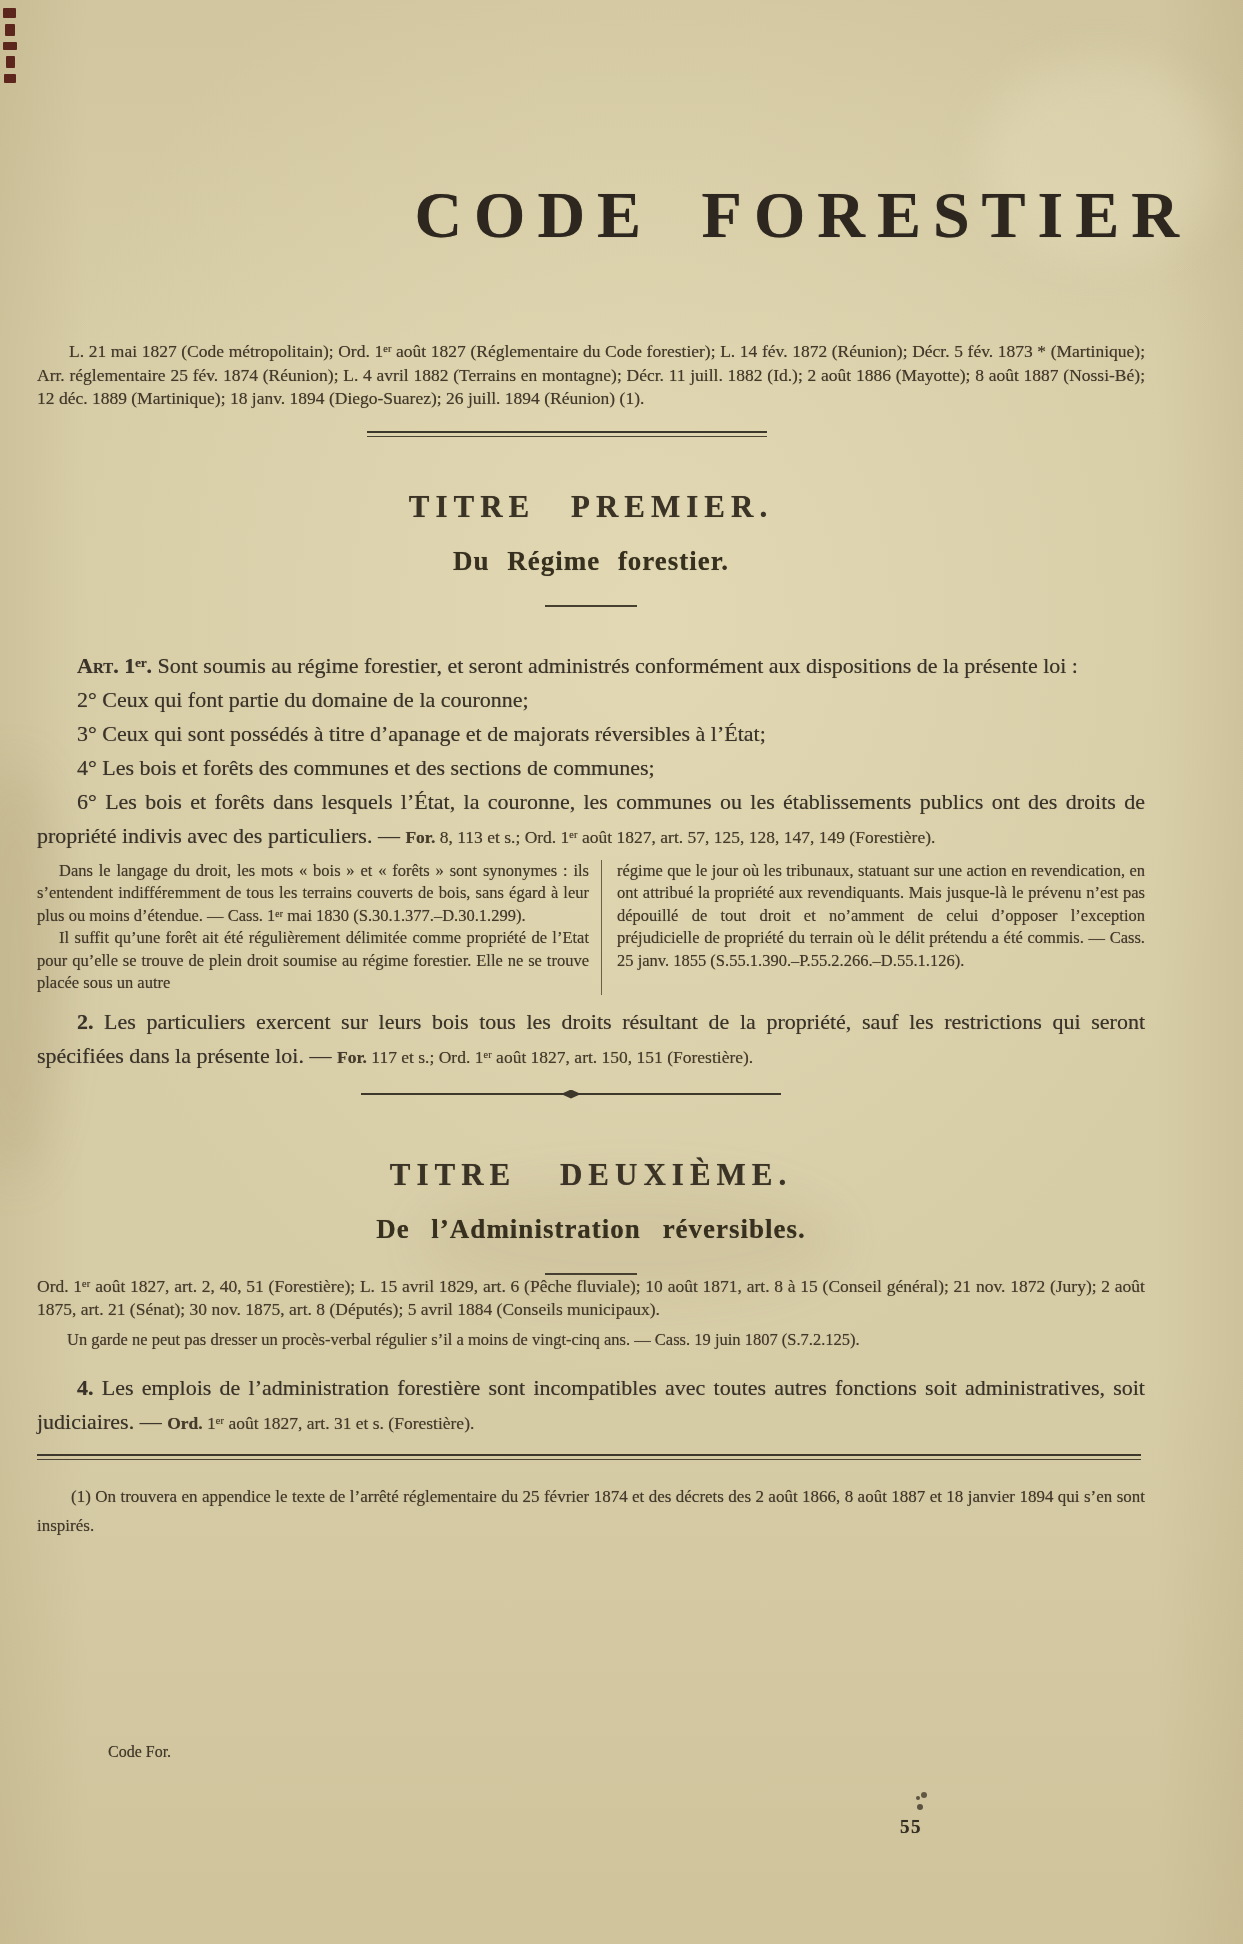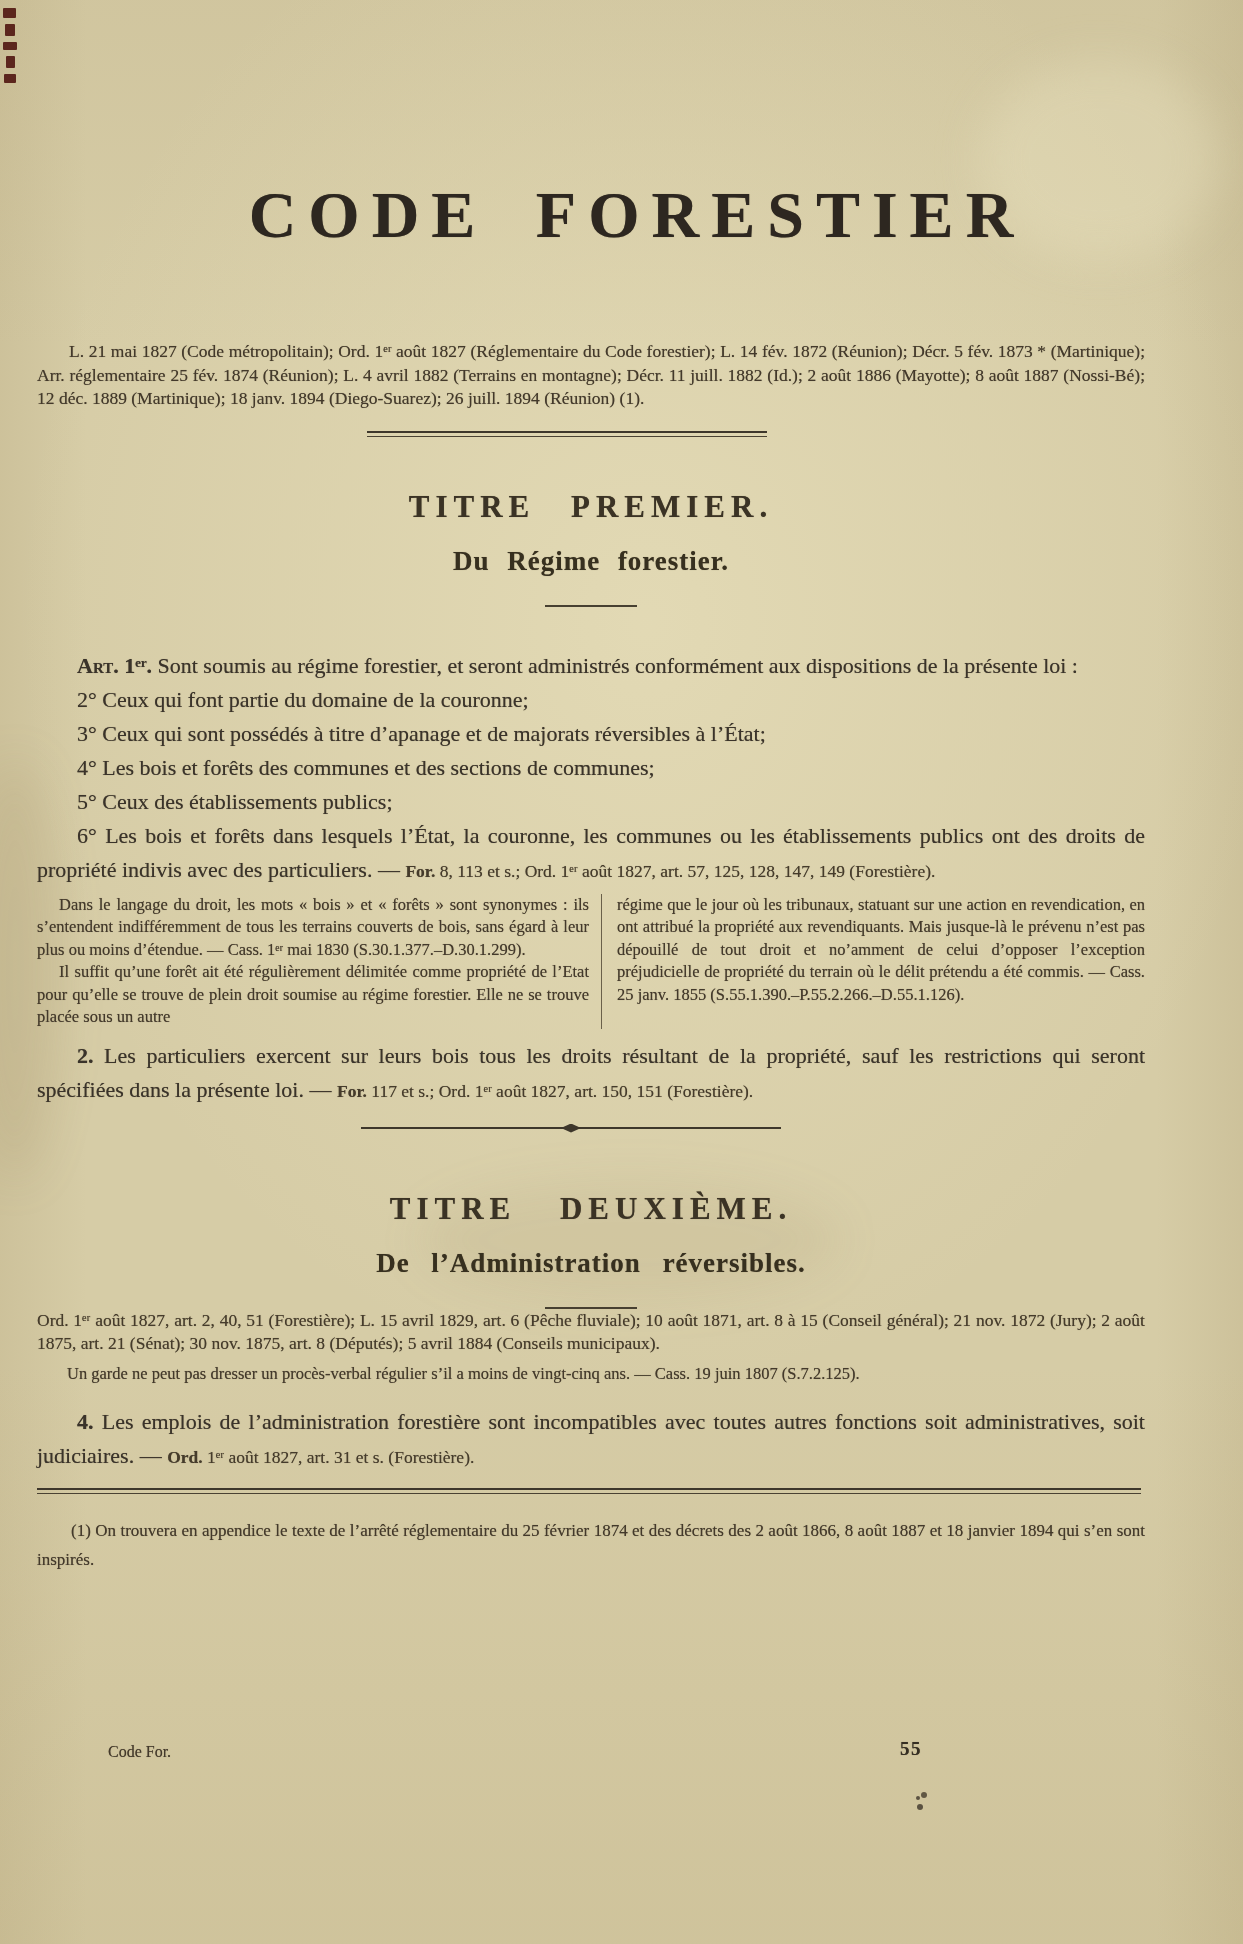--- a/index.html
+++ b/index.html
@@ -20,21 +20,21 @@
   }
   .blotch{position:absolute;border-radius:50%;filter:blur(22px);pointer-events:none;}
   .b1{left:-30px;top:760px;width:90px;height:420px;background:rgba(148,128,82,.14);}
   .b2{left:980px;top:60px;width:240px;height:200px;background:rgba(240,232,198,.30);}
   .b3{left:420px;top:1180px;width:420px;height:120px;background:rgba(150,132,86,.10);}
 
   .content{position:absolute;left:37px;top:0;width:1108px;}
 
   .main-title{
     margin:180px 0 0 0;position:relative;left:46px;
-    text-align:center;font-size:66px;line-height:70px;font-weight:700;
+    text-align:right;font-size:66px;line-height:70px;font-weight:700;
     letter-spacing:12px;word-spacing:20px;color:#2d2720;
   }
   .headnote{
     margin:90px 0 0 0;font-size:17.5px;line-height:23.5px;
     text-align:justify;text-indent:32px;color:#43392b;
   }
   .rule-double{
     margin:20px auto 0 auto;position:relative;left:-24px;width:400px;height:3px;
     border-top:2px solid #3e372b;border-bottom:1px solid #4a4233;
   }
@@ -89,21 +89,21 @@
   .art4{margin-top:20px;}
   .foot-sep{
     margin:14px 0 0 0;width:1104px;height:3px;
     border-top:2px solid #3e372b;border-bottom:1px solid #4a4233;
   }
   .footnote{
     margin:22px 0 0 0;font-size:17px;line-height:29px;text-align:justify;
     text-indent:34px;color:#43392b;
   }
   .sig{position:absolute;left:108px;top:1743px;font-size:16px;color:#43392b;}
-  .pageno{position:absolute;left:900px;top:1738px;font-size:19px;font-weight:700;letter-spacing:1.5px;color:#352e22;}
+  .pageno{position:absolute;left:900px;top:1816px;font-size:19px;font-weight:700;letter-spacing:1.5px;color:#352e22;}
 
   .edge-marks{position:absolute;left:3px;top:8px;width:18px;display:flex;flex-direction:column;gap:6px;}
   .edge-marks i{display:block;background:#4c110c;opacity:.88;border-radius:1px;}
   .m1{width:13px;height:10px;}
   .m2{width:10px;height:12px;margin-left:2px;}
   .m3{width:14px;height:8px;}
   .m4{width:9px;height:12px;margin-left:3px;}
   .m5{width:12px;height:9px;margin-left:1px;}
   .ink-speck{
     position:absolute;left:916px;top:1796px;width:4px;height:4px;border-radius:50%;
@@ -138,21 +138,20 @@
 
     <h2 class="titre">TITRE PREMIER.</h2>
     <h3 class="sous-titre">Du Régime forestier.</h3>
     <div class="rule-small"></div>
 
     <p class="body first indent"><span class="sc artno">Art.</span><span class="artno"> 1ᵉʳ. </span><span>Sont soumis au régime forestier, et seront administrés conformément aux dispositions de la présente loi :</span></p>
 
     <p class="body indent">2° Ceux qui font partie du domaine de la couronne;</p>
     <p class="body indent">3° Ceux qui sont possédés à titre d’apanage et de majorats réversibles à l’État;</p>
     <p class="body indent">4° Les bois et forêts des communes et des sections de communes;</p>
-    <p class="body indent">5° Ceux des établissements publics;</p>
     <p class="body indent"><span>6° Les bois et forêts dans lesquels l’État, la couronne, les communes ou les établissements publics ont des droits de propriété indivis avec des particuliers. — </span><span class="ref"><b>For.</b><span> 8, 113 et s.; Ord. 1ᵉʳ août 1827, art. 57, 125, 128, 147, 149 (Forestière).</span></span></p>
 
     <div class="annotation">
       <div class="col-l">
         <p class="ind">Dans le langage du droit, les mots « bois » et « forêts » sont synonymes : ils s’entendent indifféremment de tous les terrains couverts de bois, sans égard à leur plus ou moins d’étendue. — Cass. 1ᵉʳ mai 1830 (S.30.1.377.–D.30.1.299).</p>
         <p class="ind">Il suffit qu’une forêt ait été régulièrement délimitée comme propriété de l’Etat pour qu’elle se trouve de plein droit soumise au régime forestier. Elle ne se trouve placée sous un autre</p>
       </div>
       <div class="col-r">
         <p>régime que le jour où les tribunaux, statuant sur une action en revendication, en ont attribué la propriété aux revendiquants. Mais jusque-là le prévenu n’est pas dépouillé de tout droit et no’amment de celui d’opposer l’exception préjudicielle de propriété du terrain où le délit prétendu a été commis. — Cass. 25 janv. 1855 (S.55.1.390.–P.55.2.266.–D.55.1.126).</p>
       </div>

